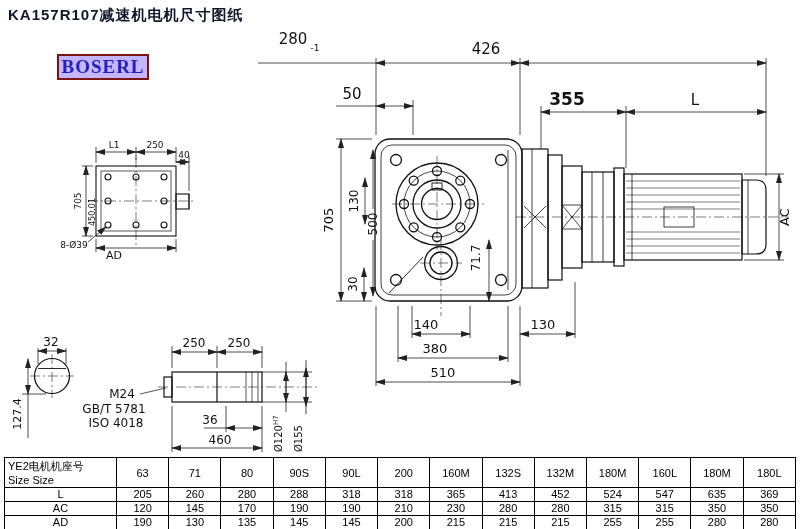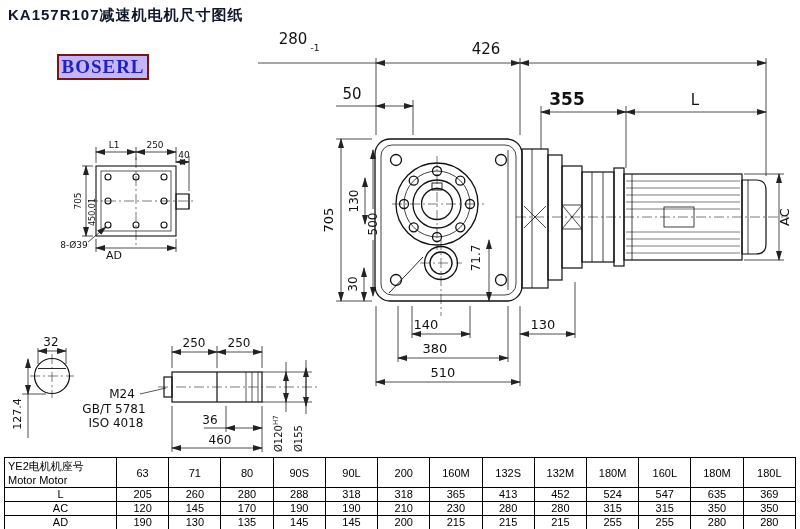--- a/index.html
+++ b/index.html
@@ -288,21 +288,21 @@
       <col>
       <col>
       <col>
       <col>
       <col>
   </colgroup>
   <tbody>
       <tr class="hdr">
     <td class="hd">
       <div>YE2电机机座号</div>
-      <div>Motor Motor</div>
+      <div>Size Size</div>
     </td>
     <td>63</td>
     <td>71</td>
     <td>80</td>
     <td>90S</td>
     <td>90L</td>
     <td>200</td>
     <td>160M</td>
     <td>132S</td>
     <td>132M</td>

